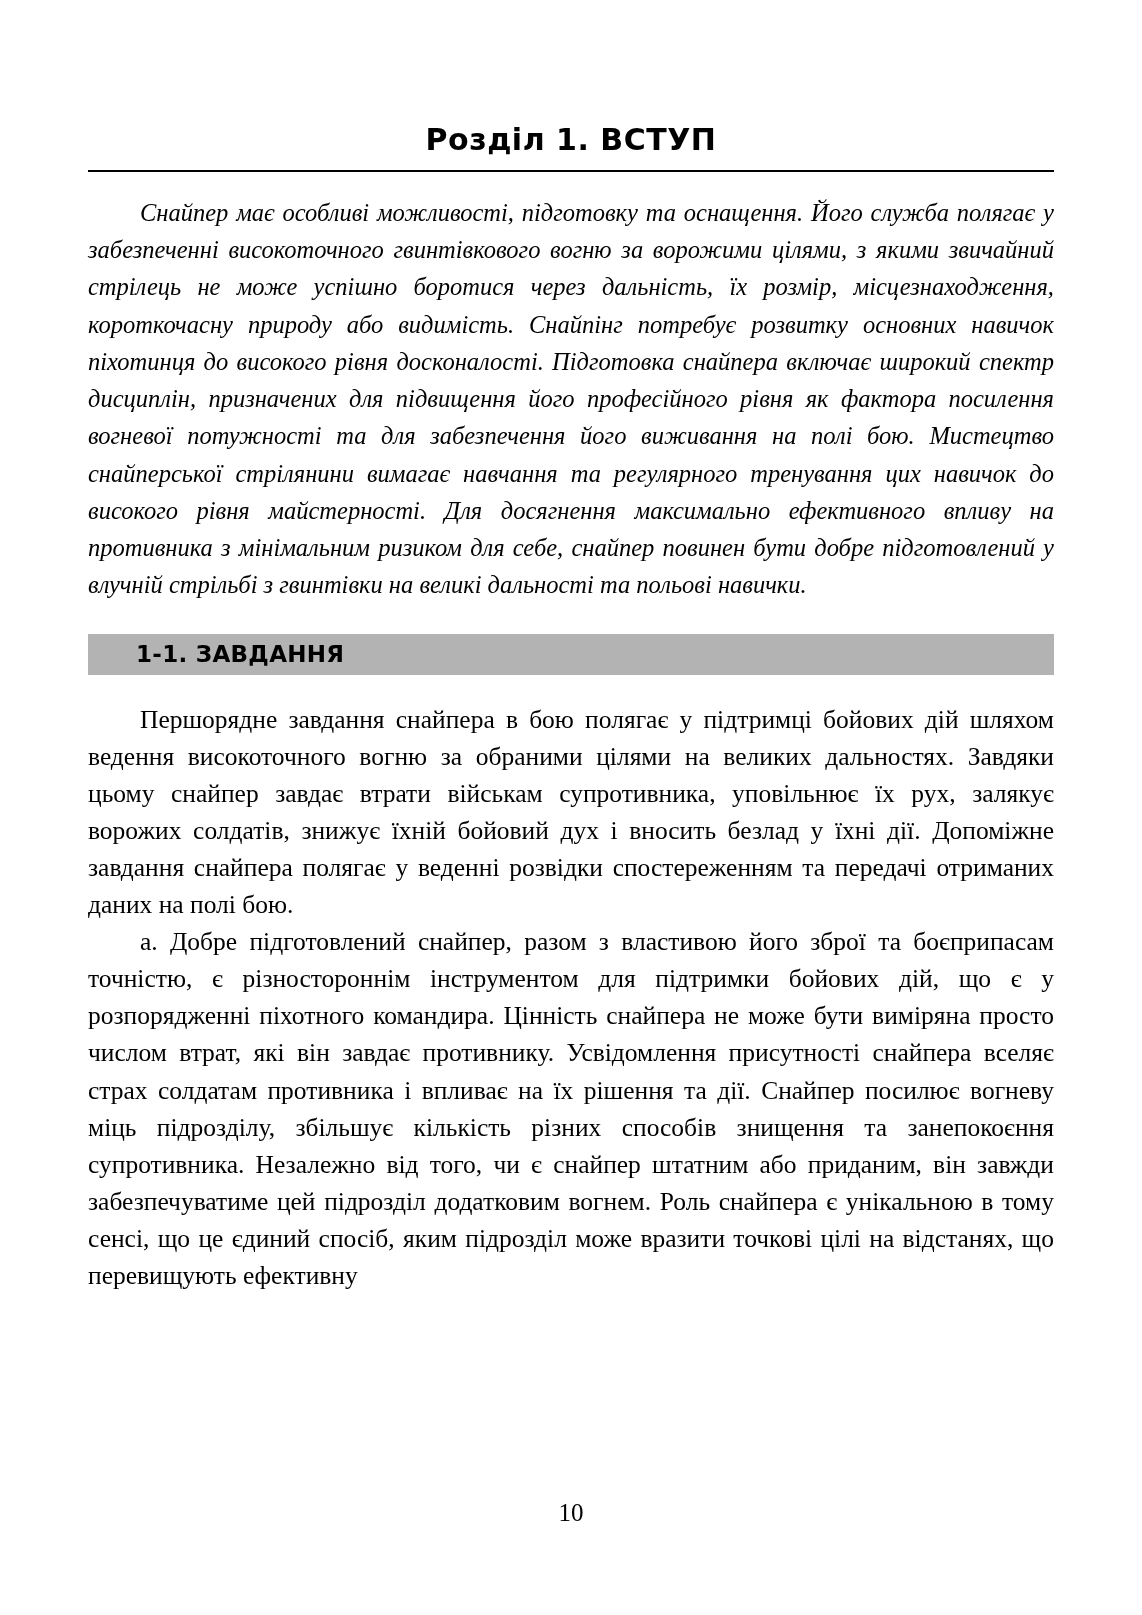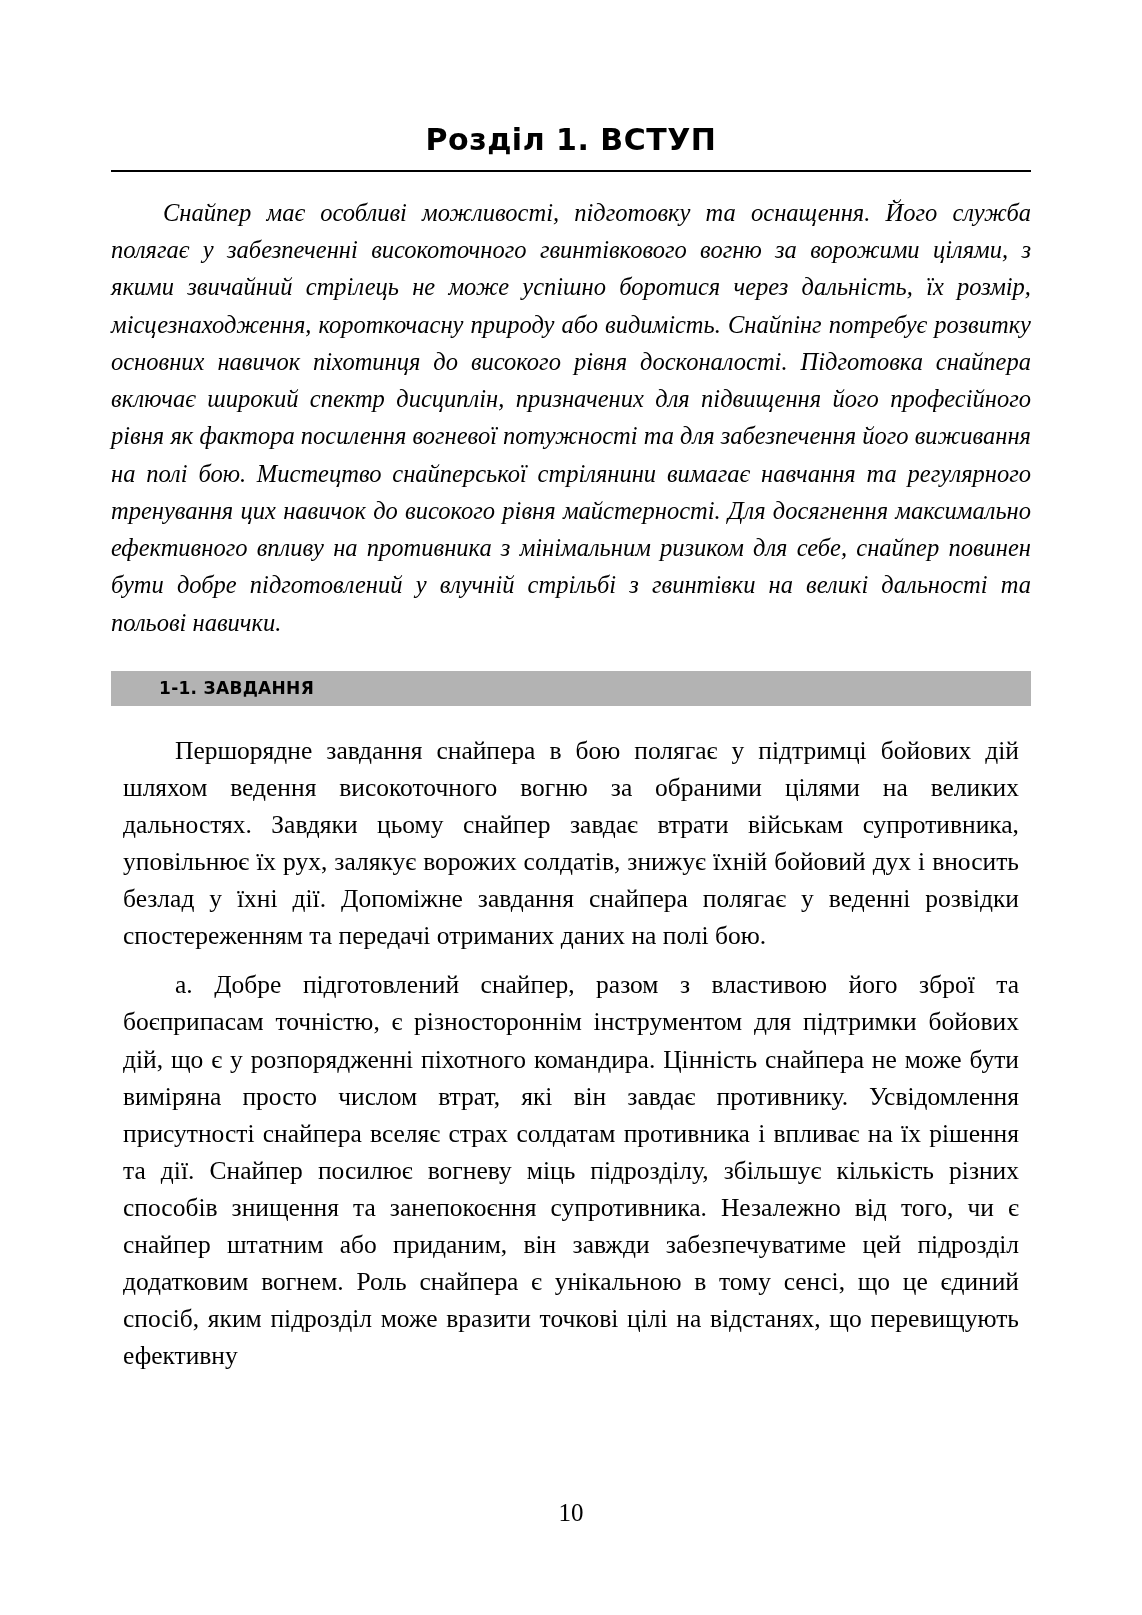--- a/index.html
+++ b/index.html
@@ -15,21 +15,21 @@
     color: #000000;
     overflow: hidden;
   }
   .page {
     position: absolute;
     left: 0;
     top: 0;
     width: 1142px;
     height: 1615px;
     box-sizing: border-box;
-    padding: 0 111px;
+    padding: 0 88px;
   }
   .chapter-title {
     text-align: center;
     font-family: "DejaVu Sans", sans-serif;
     font-weight: bold;
     font-size: 30px;
     letter-spacing: 0.5px;
     margin: 0;
     padding-top: 123px;
     line-height: 1.1;
@@ -47,30 +47,30 @@
     line-height: 1.52;
     text-align: justify;
     text-indent: 52px;
     hyphens: none;
   }
   .section-heading {
     margin-top: 30px;
     background: #b3b3b3;
     font-family: "DejaVu Sans", sans-serif;
     font-weight: bold;
-    font-size: 17px;
+    font-size: 23px;
     padding: 7px 0 8px 48px;
     letter-spacing: 0.3px;
   }
   .body-par {
     font-size: 25.5px;
     line-height: 1.455;
     text-align: justify;
     text-indent: 52px;
-    margin: 12px;
+    margin: 0;
   }
   .body-par.first {
     margin-top: 26px;
   }
   .page-number {
     position: absolute;
     left: 0;
     right: 0;
     bottom: 88px;
     text-align: center;

